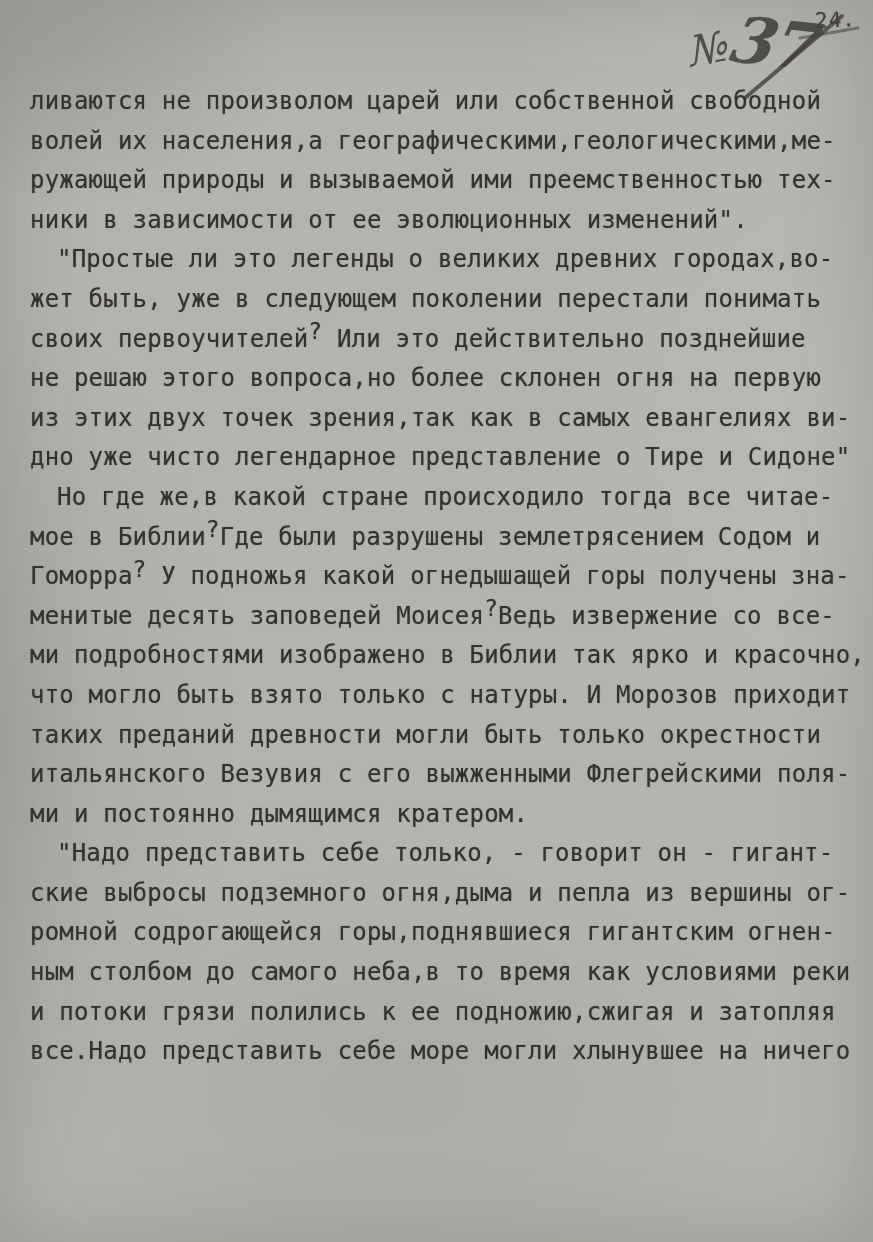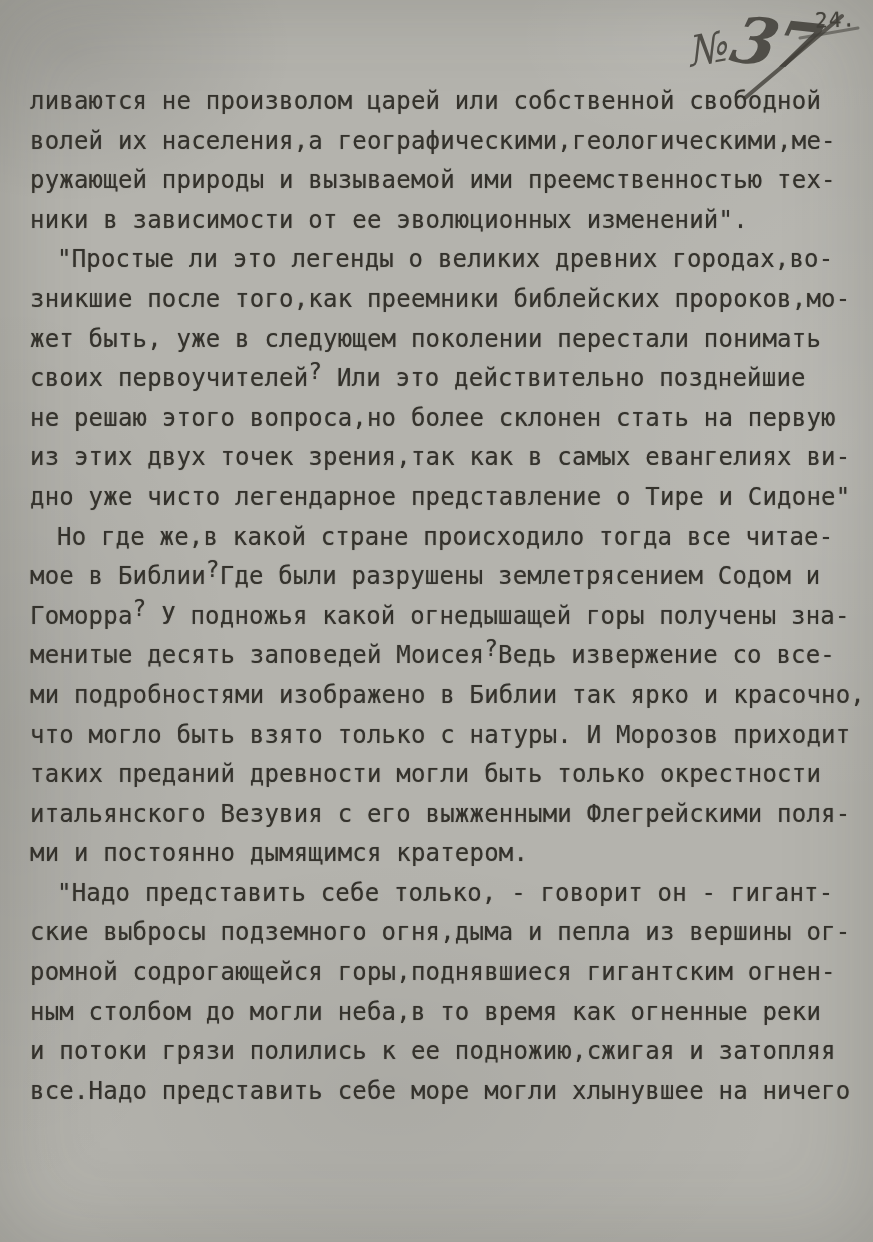--- a/index.html
+++ b/index.html
@@ -79,35 +79,34 @@
     <path d="M 842 16 L 745 98" stroke="rgba(66,64,58,0.8)" stroke-width="4" stroke-linecap="round" fill="none"></path>
     <path d="M 800 38 L 858 28" stroke="rgba(66,64,58,0.55)" stroke-width="3" stroke-linecap="round" fill="none"></path>
   </svg>
 
   <div class="text-block">
     <div class="line">ливаются не произволом царей или собственной свободной</div>
     <div class="line">волей их населения,а географическими,геологическими,ме-</div>
     <div class="line">ружающей природы и вызываемой ими преемственностью тех-</div>
     <div class="line">ники в зависимости от ее эволюционных изменений".</div>
     <div class="line indent">"Простые ли это легенды о великих древних городах,во-</div>
-    <div class="line">зникшие после того,как преемники библейских пророков,мо-</div>
     <div class="line">жет быть, уже в следующем поколении перестали понимать</div>
     <div class="line">своих первоучителей<sup>?</sup> Или это действительно позднейшие</div>
-    <div class="line">не решаю этого вопроса,но более склонен стать на первую</div>
+    <div class="line">не решаю этого вопроса,но более склонен огня на первую</div>
     <div class="line">из этих двух точек зрения,так как в самых евангелиях ви-</div>
     <div class="line">дно уже чисто легендарное представление о Тире и Сидоне"</div>
     <div class="line indent">Но где же,в какой стране происходило тогда все читае-</div>
     <div class="line">мое в Библии<sup>?</sup>Где были разрушены землетрясением Содом и</div>
     <div class="line">Гоморра<sup>?</sup> У подножья какой огнедышащей горы получены зна-</div>
     <div class="line">менитые десять заповедей Моисея<sup>?</sup>Ведь извержение со все-</div>
     <div class="line">ми подробностями изображено в Библии так ярко и красочно,</div>
     <div class="line">что могло быть взято только с натуры. И Морозов приходит</div>
     <div class="line">таких преданий древности могли быть только окрестности</div>
     <div class="line">итальянского Везувия с его выжженными Флегрейскими поля-</div>
     <div class="line">ми и постоянно дымящимся кратером.</div>
     <div class="line indent">"Надо представить себе только, - говорит он - гигант-</div>
     <div class="line">ские выбросы подземного огня,дыма и пепла из вершины ог-</div>
     <div class="line">ромной содрогающейся горы,поднявшиеся гигантским огнен-</div>
-    <div class="line">ным столбом до могли неба,в то время как огненные реки</div>
+    <div class="line">ным столбом до самого неба,в то время как условиями реки</div>
     <div class="line">и потоки грязи полились к ее подножию,сжигая и затопляя</div>
     <div class="line">все.Надо представить себе море могли хлынувшее на ничего</div>
   </div>
 </div>
 
 </body></html>

